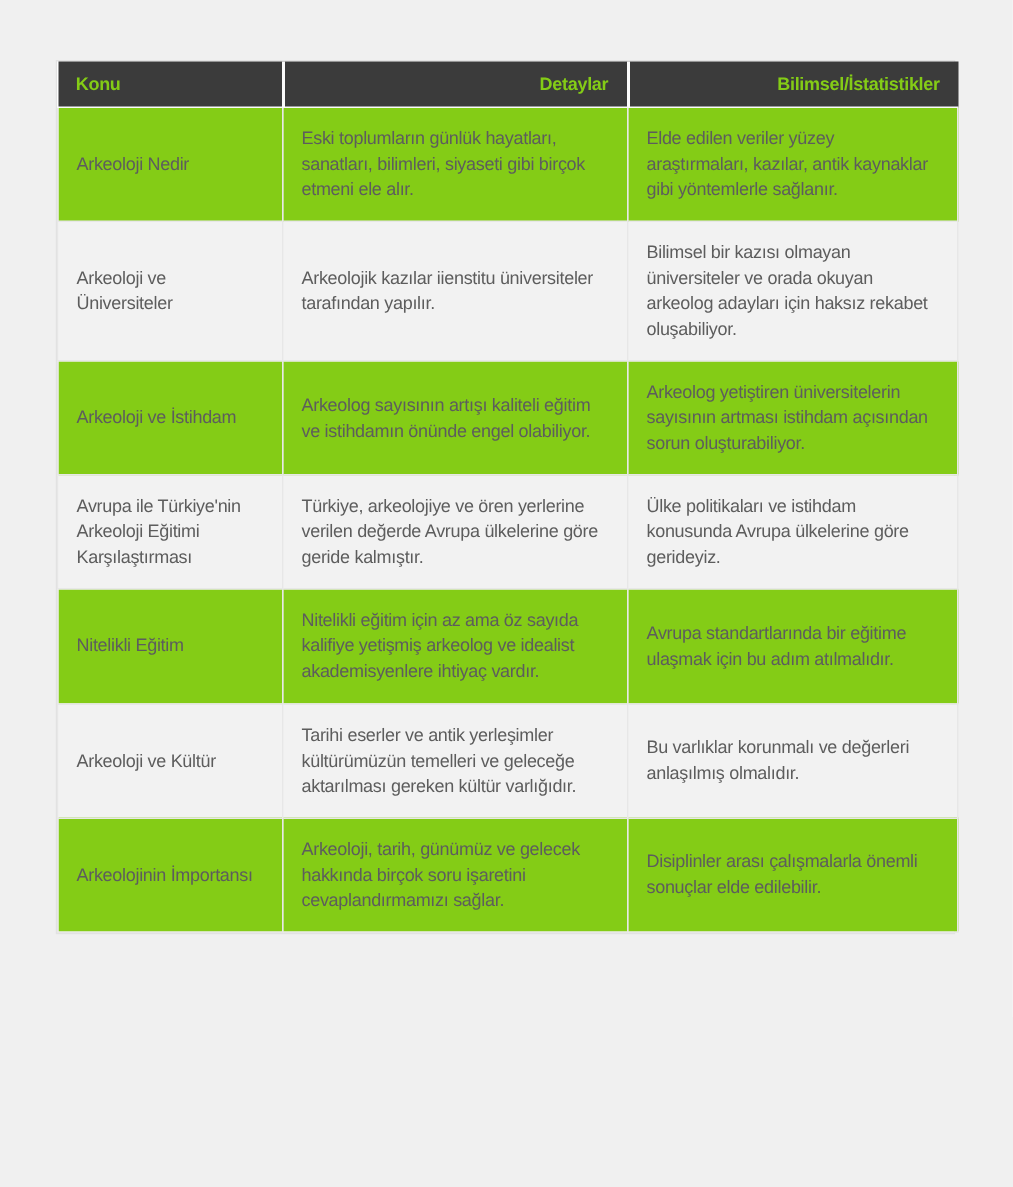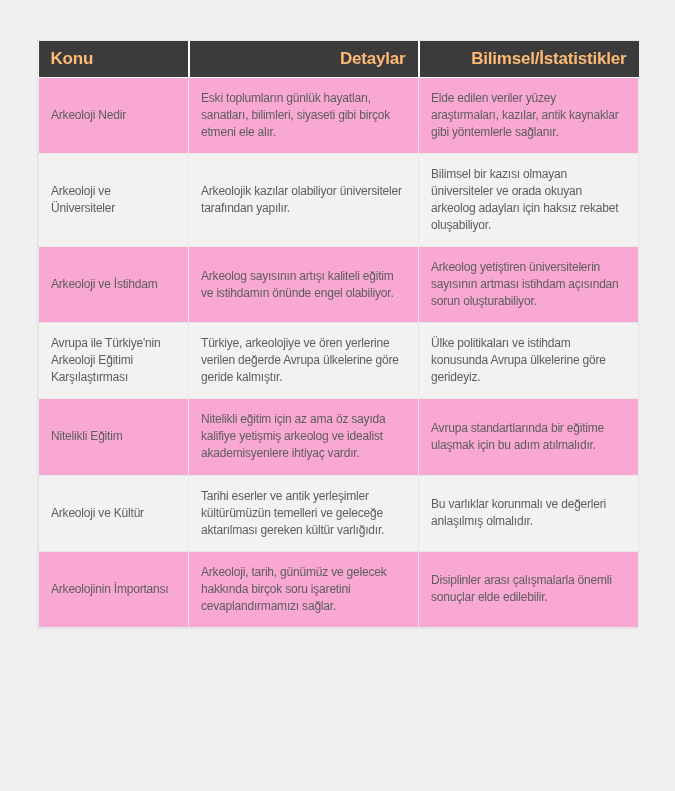--- a/index.html
+++ b/index.html
@@ -33,34 +33,34 @@
     table-layout: fixed;
     font-size: 12px;
     letter-spacing: -0.2px;
     color: #5d5d5d;
   }
   col.c-konu    { width: 150px; }
   col.c-detay   { width: 230px; }
   col.c-veriler { width: 220px; }
   thead th {
     background: #3b3b3b;
-    color: #fdba74;
-    font-size: 17px;
+    color: #84cc16;
+    font-size: 12px;
     font-weight: bold;
     text-align: left;
     padding: 8px 12px;
     border-bottom: 1px solid #fbfbfb;
   }
   thead th + th { border-left: 2px solid #fbfbfb; text-align: right; }
   tbody td {
     padding: 12px 12px;
     vertical-align: middle;
     line-height: 1.42;
     border: 1px solid #e7e7e7;
-    background: #f9a8d4;
+    background: #84cc16;
   }
   tbody tr:nth-child(even) td { background: #f2f2f2; }
 </style>
 </head>
 <body>
 
 <div class="table-wrap">
   <table>
     <colgroup>
       <col class="c-konu">
@@ -77,21 +77,21 @@
     <tbody>
   <tr>
     <td>Arkeoloji Nedir</td>
     <td>Eski toplumların günlük hayatları, sanatları, bilimleri, siyaseti gibi birçok etmeni ele alır.</td>
     <td>Elde edilen veriler yüzey araştırmaları, kazılar, antik kaynaklar gibi yöntemlerle sağlanır.</td>
   </tr>
 
 
   <tr>
     <td>Arkeoloji ve Üniversiteler</td>
-    <td>Arkeolojik kazılar olabiliyor üniversiteler tarafından yapılır.</td>
+    <td>Arkeolojik kazılar iienstitu üniversiteler tarafından yapılır.</td>
     <td>Bilimsel bir kazısı olmayan üniversiteler ve orada okuyan arkeolog adayları için haksız rekabet oluşabiliyor.</td>
   </tr>
 
   <tr>
     <td>Arkeoloji ve İstihdam</td>
     <td>Arkeolog sayısının artışı kaliteli eğitim ve istihdamın önünde engel olabiliyor.</td>
     <td>Arkeolog yetiştiren üniversitelerin sayısının artması istihdam açısından sorun oluşturabiliyor.</td>
   </tr>
 
   <tr>

